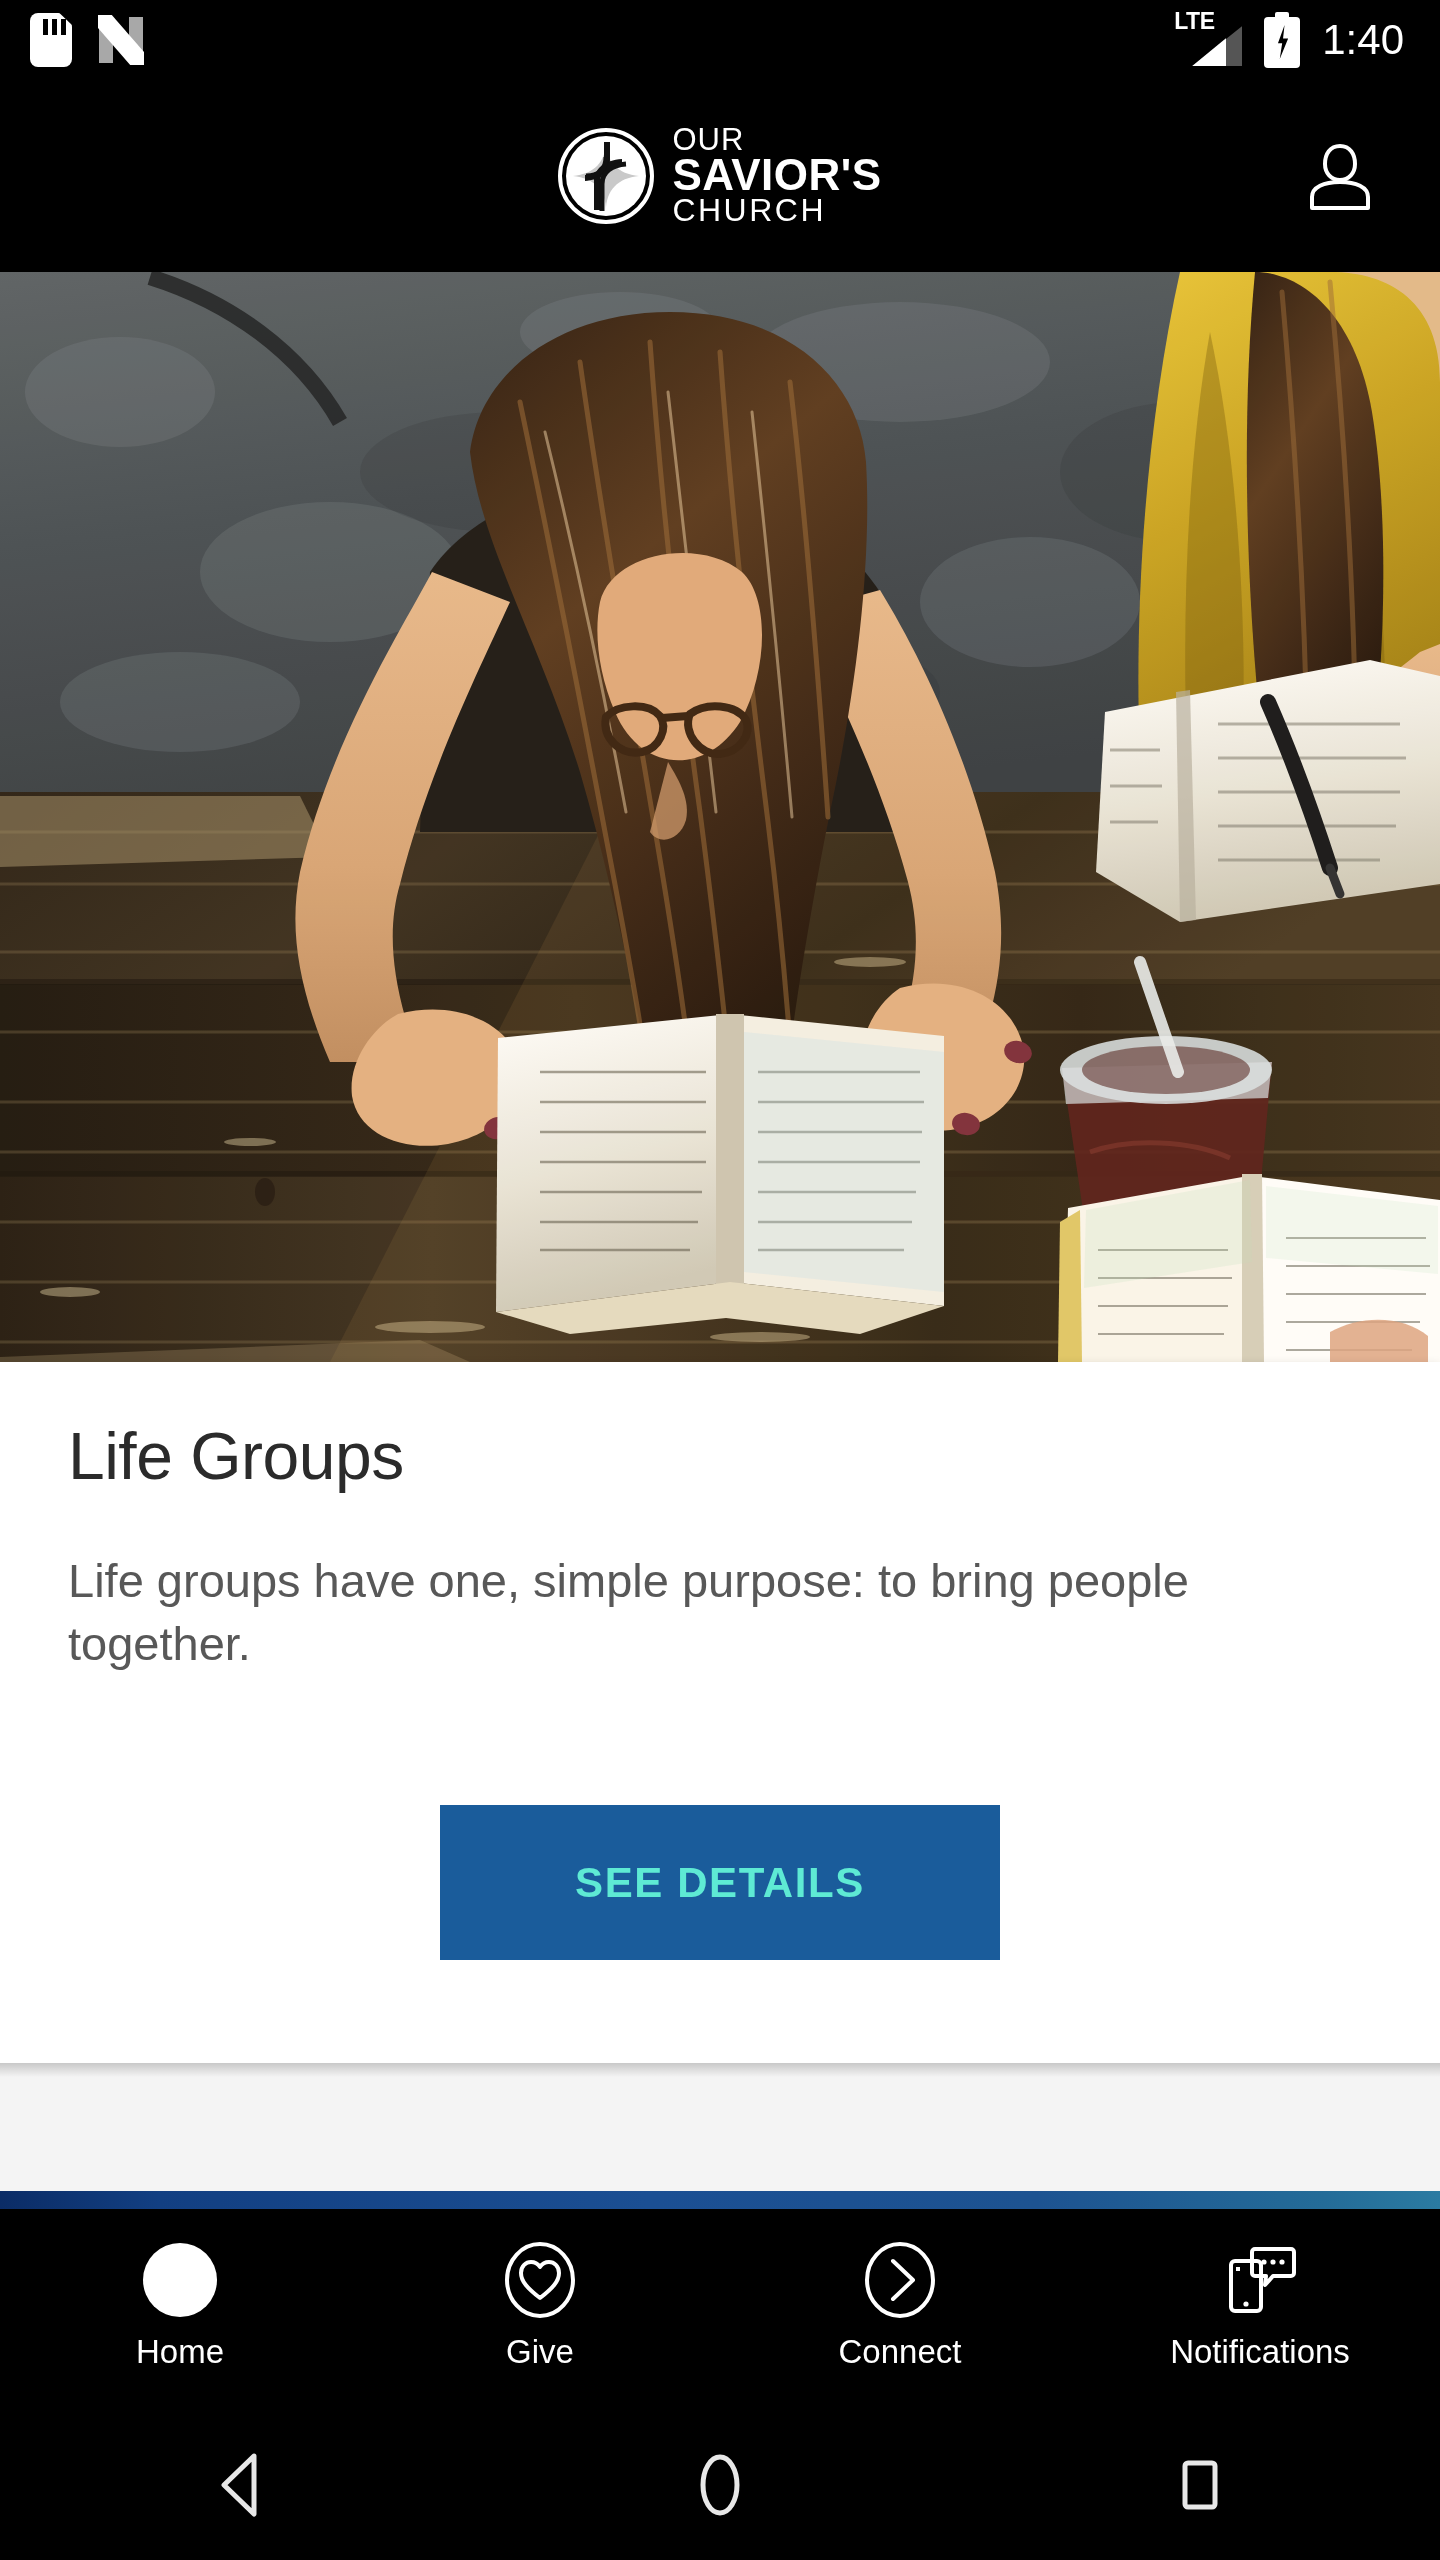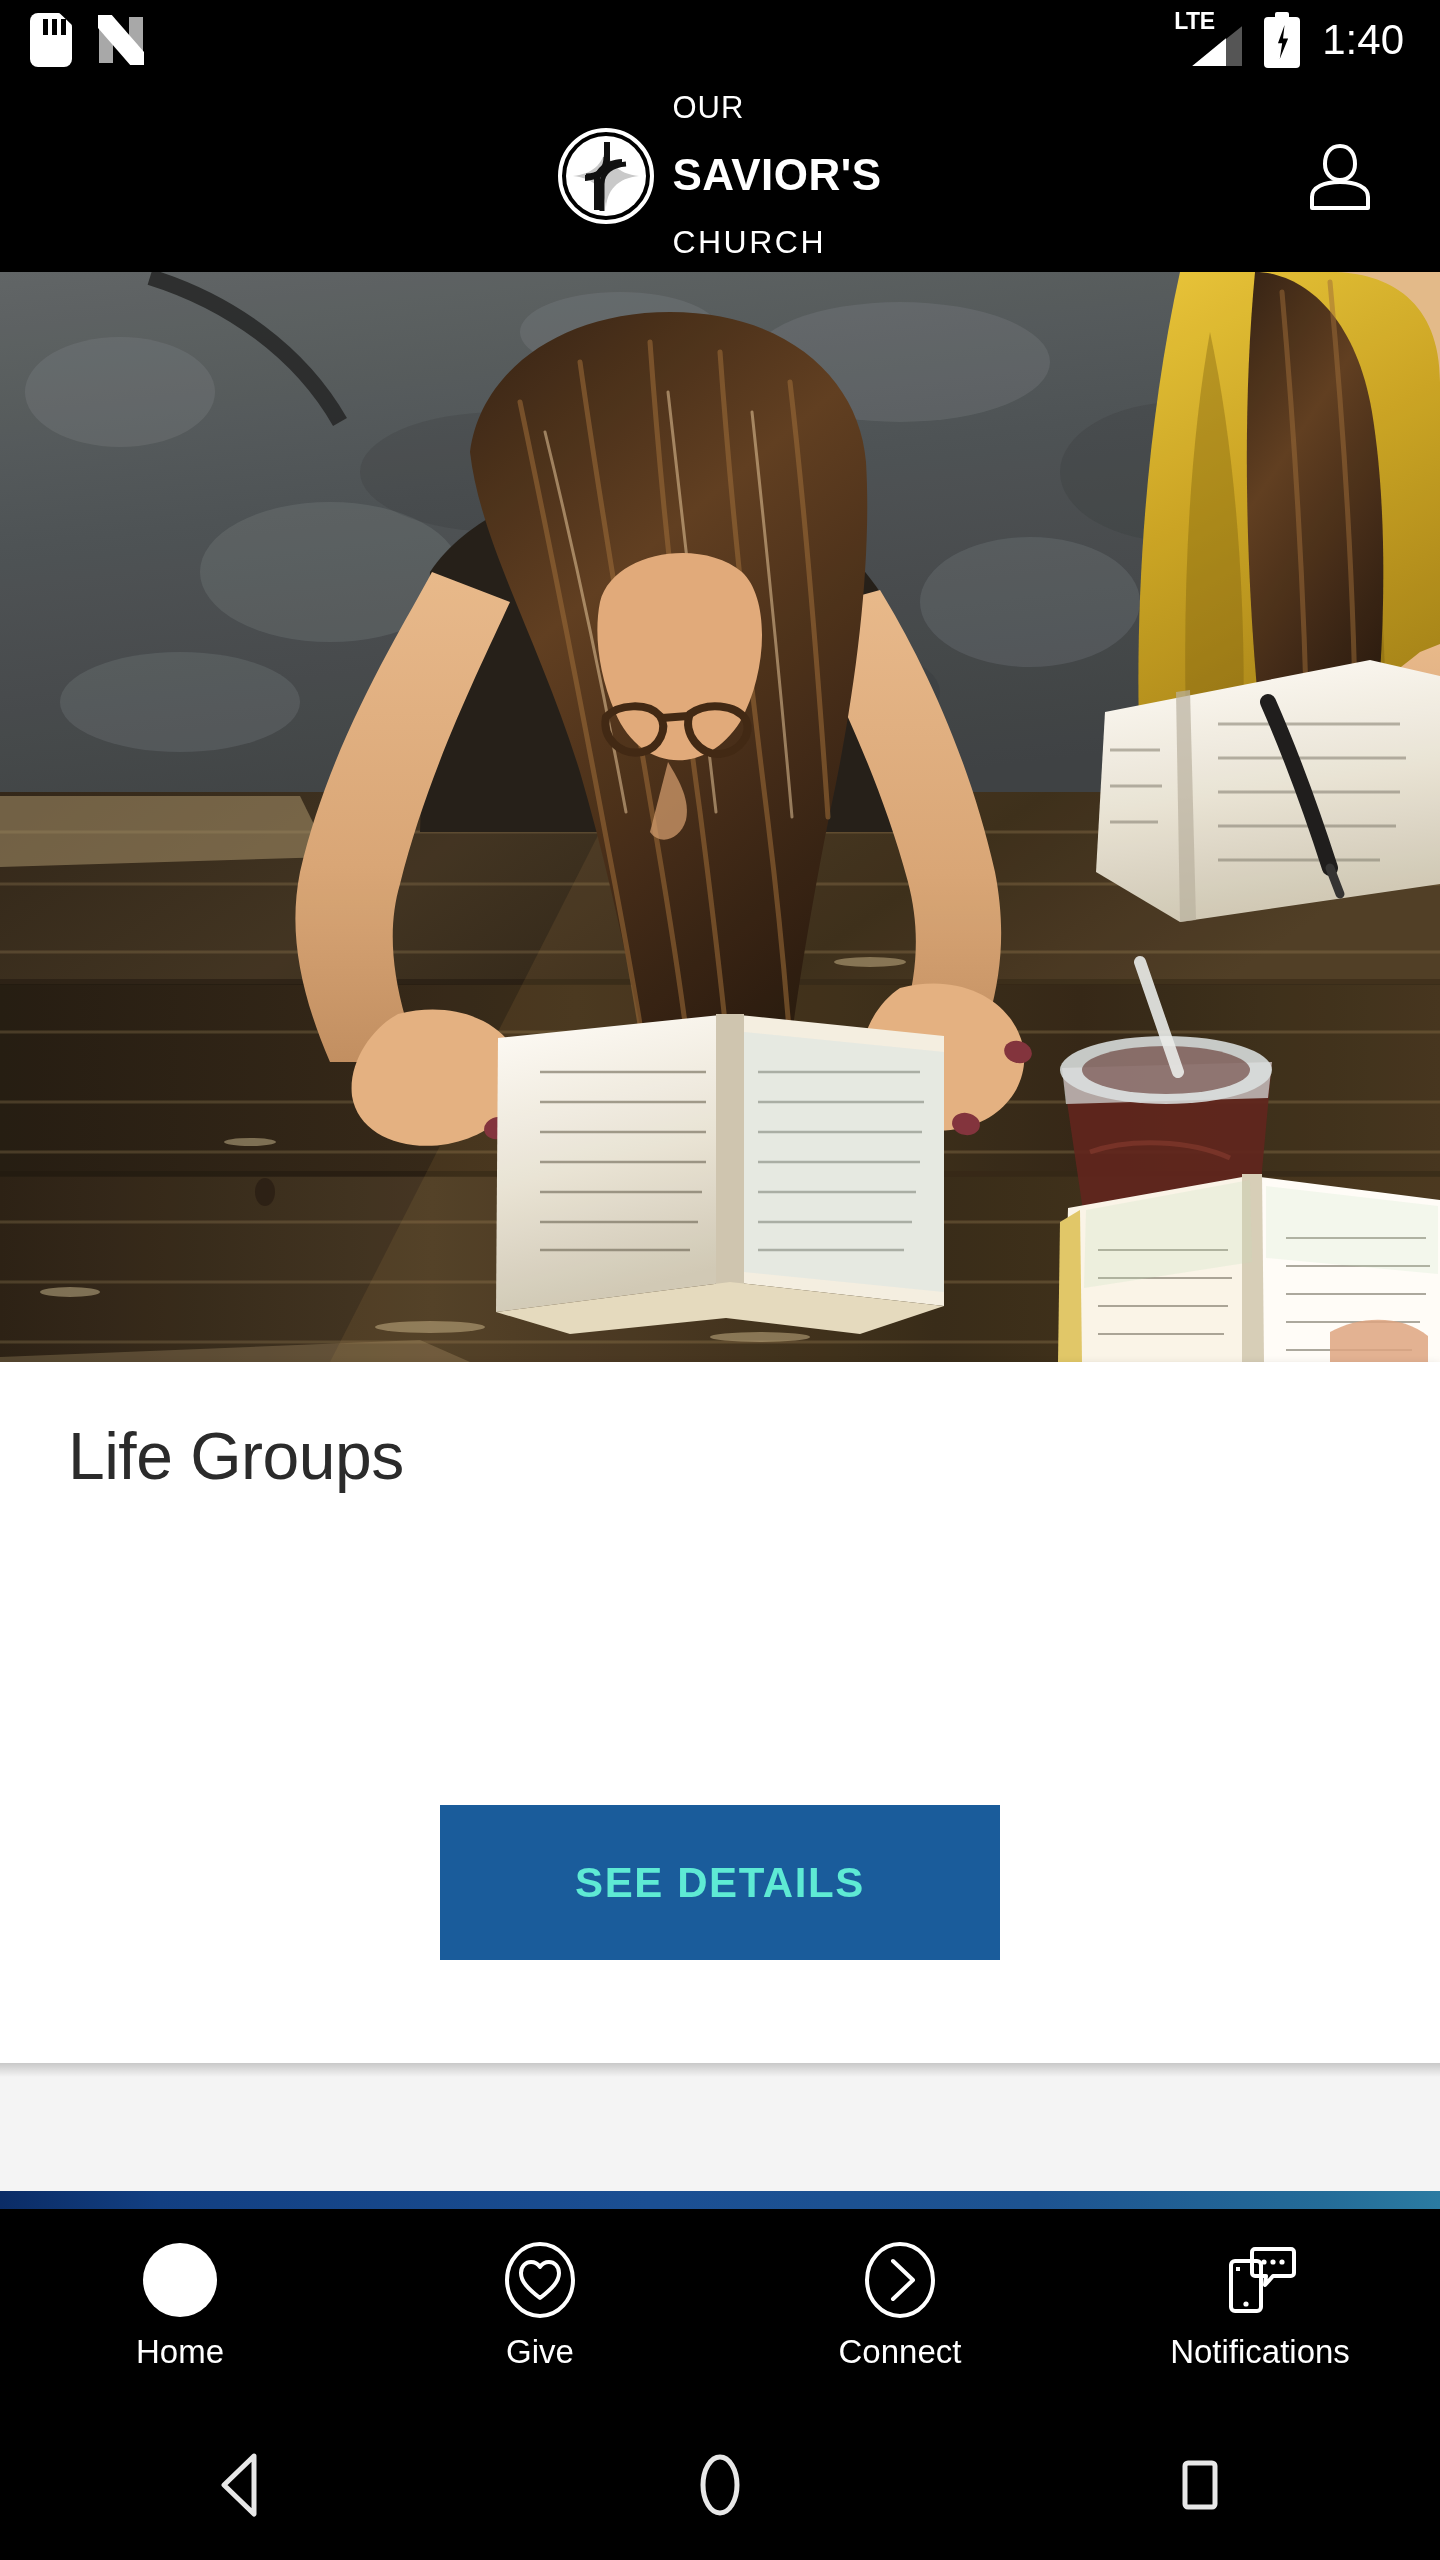--- a/index.html
+++ b/index.html
@@ -64,21 +64,21 @@
   .logo-wrap { display:flex; align-items:center; gap:18px; }
   .logo-mark { width:96px; height:96px; position:relative; }
   .logo-mark .ring {
     position:absolute; inset:0; border-radius:50%;
     border:4px solid #fff;
   }
   .logo-mark .disc {
     position:absolute; inset:8px; border-radius:50%; background:#fff;
   }
   .logo-mark svg { position:absolute; inset:8px; width:80px; height:80px; }
-  .logo-text { display:flex; flex-direction:column; line-height:0.93;gap:32px; }
+  .logo-text { display:flex; flex-direction:column; line-height:0.93; }
   .lt-1 { color:#fff; font-size:31px; font-weight:400; letter-spacing:1px; }
   .lt-2 { color:#fff; font-size:44px; font-weight:bold; letter-spacing:0.5px; }
   .lt-3 { color:#fff; font-size:32px; font-weight:400; letter-spacing:2.5px; }
   .profile-btn {
     position:absolute; right:62px; top:50%; transform:translateY(-50%);
     width:76px; height:76px; display:flex; align-items:center; justify-content:center;
   }
 
   
   .hero {
@@ -445,20 +445,21 @@
       <path d="M1086 938 L1250 908 L1252 990 L1084 1016 Z" fill="#bde3c0" opacity="0.22"></path>
       <path d="M1266 914 L1438 934 L1438 1002 L1266 986 Z" fill="#bde3c0" opacity="0.18"></path>
       <path d="M1330 1060 C1362 1042 1404 1044 1428 1064 L1428 1090 L1330 1090 Z" fill="#dda584" opacity="0.85"></path>
 
       <rect x="0" y="0" width="1440" height="1090" fill="#ffb648" opacity="0.045"></rect>
     </svg>
   </div>
 
   <div class="card"></div>
   <div class="card-title">Life Groups</div>
+  <div class="card-desc">Life groups have one, simple purpose: to bring people together.</div>
   <button class="see-details">SEE DETAILS</button>
 
   <div class="gray-area"></div>
 
   <div class="blue-strip"></div>
 
   <div class="tabbar">
 
     <div class="tab active">
       <span class="ico">

